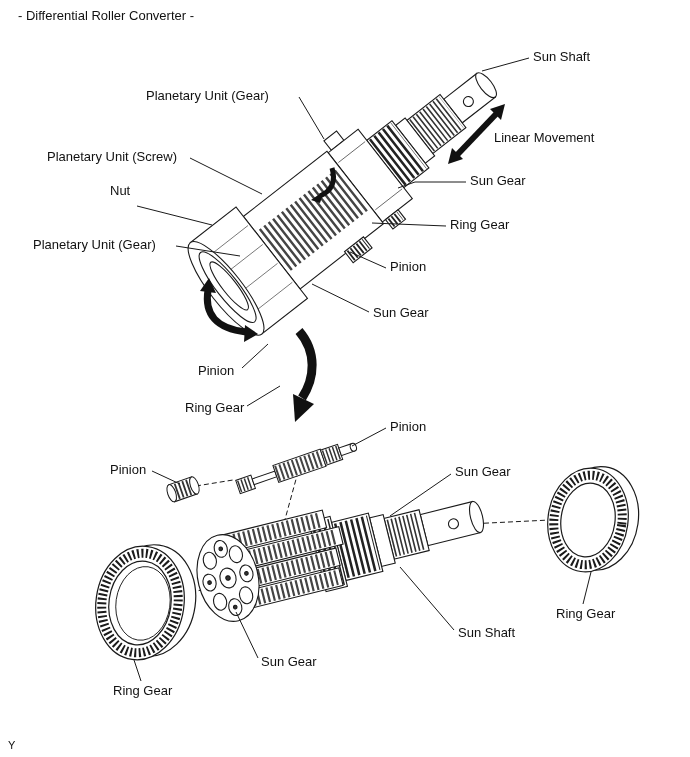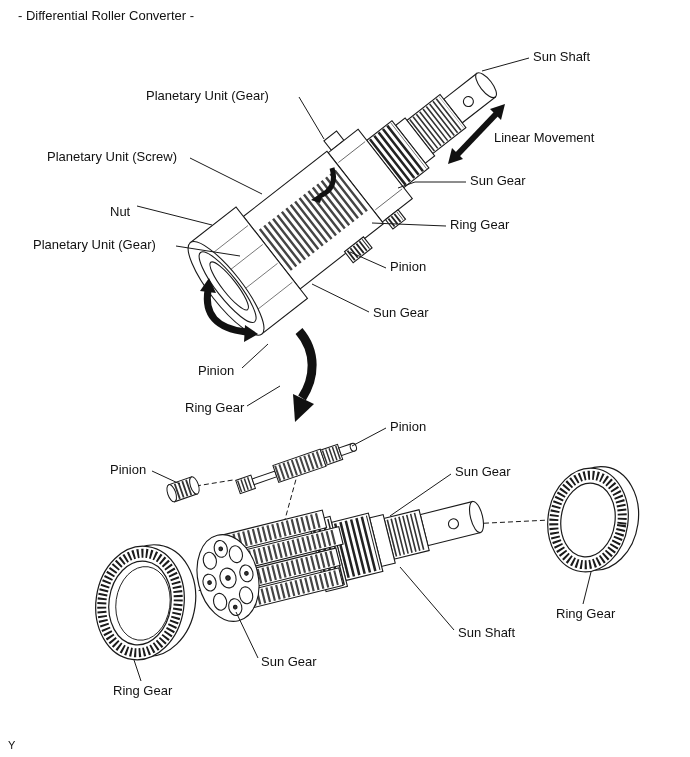--- a/index.html
+++ b/index.html
@@ -179,21 +179,21 @@
     </g>
   </svg>
 
   <div class="lbl" style="left:18px; top:9px">- Differential Roller Converter -</div>
 
   <div class="lbl" style="left:533px; top:50px">Sun Shaft</div>
   <div class="lbl" style="left:146px; top:89px">Planetary Unit (Gear)</div>
   <div class="lbl" style="left:494px; top:131px">Linear Movement</div>
   <div class="lbl" style="left:47px; top:150px">Planetary Unit (Screw)</div>
   <div class="lbl" style="left:470px; top:174px">Sun Gear</div>
-  <div class="lbl" style="left:110px; top:205px">Nut</div>
+  <div class="lbl" style="left:110px; top:184px">Nut</div>
   <div class="lbl" style="left:450px; top:218px">Ring Gear</div>
   <div class="lbl" style="left:33px; top:238px">Planetary Unit (Gear)</div>
   <div class="lbl" style="left:390px; top:260px">Pinion</div>
   <div class="lbl" style="left:373px; top:306px">Sun Gear</div>
   <div class="lbl" style="left:198px; top:364px">Pinion</div>
   <div class="lbl" style="left:185px; top:401px">Ring Gear</div>
 
   <div class="lbl" style="left:390px; top:420px">Pinion</div>
   <div class="lbl" style="left:110px; top:463px">Pinion</div>
   <div class="lbl" style="left:455px; top:465px">Sun Gear</div>

